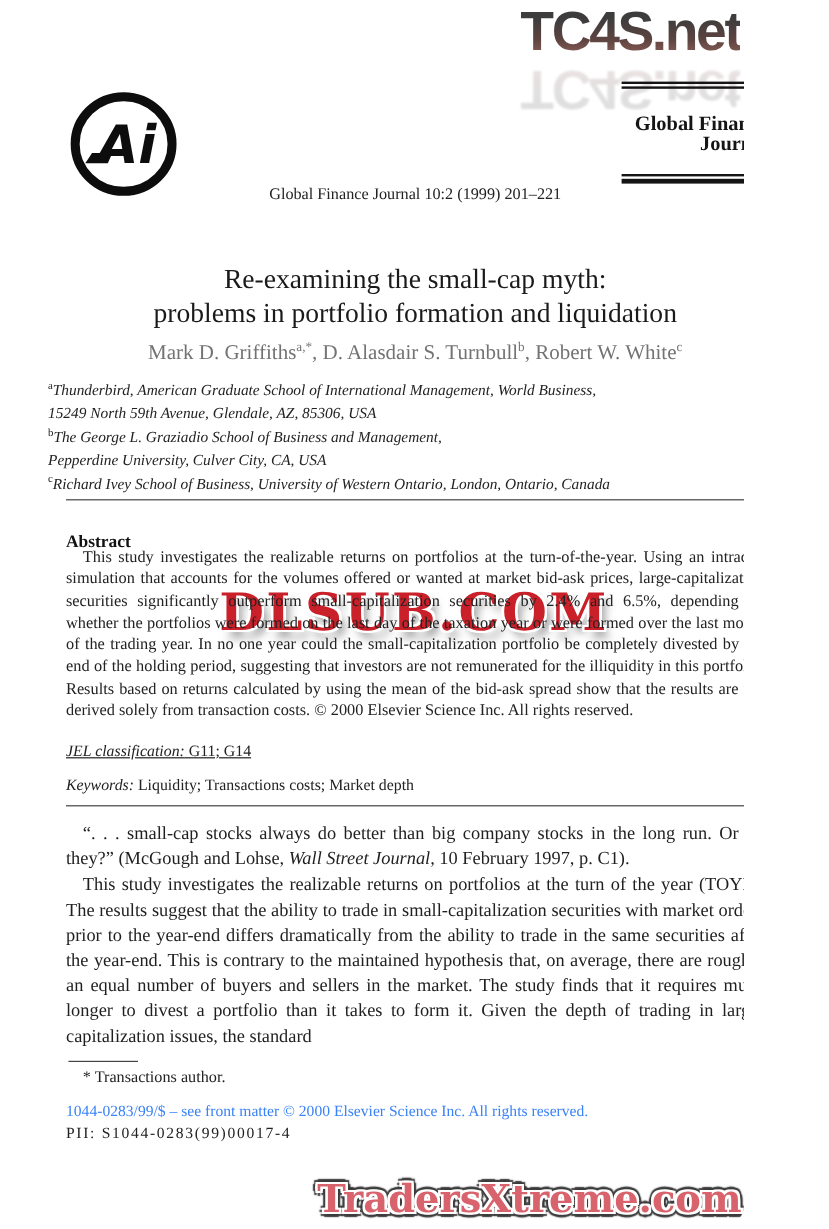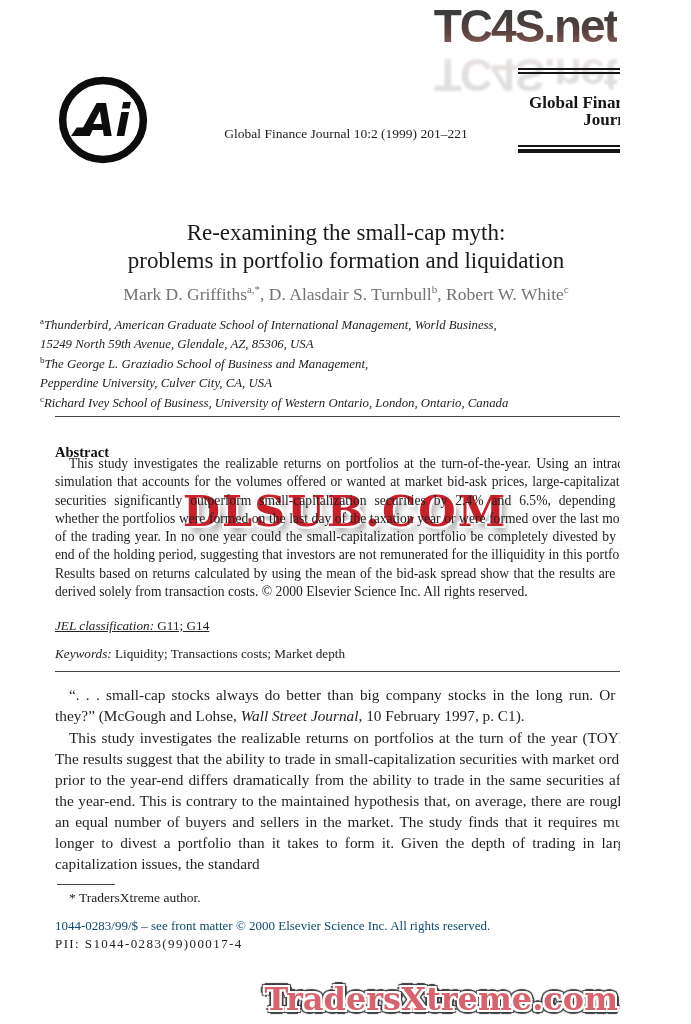--- a/index.html
+++ b/index.html
@@ -39,21 +39,21 @@
       -2px -2px 0 #ffffff, 2px -2px 0 #ffffff, -2px 2px 0 #ffffff, 2px 2px 0 #ffffff,
       0 -2px 0 #ffffff, 0 2px 0 #ffffff, -2px 0 0 #ffffff, 2px 0 0 #ffffff,
       -3px -3px 1px #3c3c3c, 3px -3px 1px #3c3c3c, -3px 3px 1px #3c3c3c, 3px 3px 1px #3c3c3c,
       0 4px 1px #3c3c3c, 0 -4px 1px #3c3c3c, 4px 0 1px #3c3c3c, -4px 0 1px #3c3c3c;
   }
 
   
   .logo { position:absolute; top:74px; left:56px; width:94px; height:92px; }
 
   .citation {
-    position:absolute; top:126px; left:55px; width:582px;
+    position:absolute; top:154px; left:55px; width:582px;
     text-align:center; font-size:13.5px; color:#222;
   }
 
   .journal-block { position:absolute; top:68px; left:518px; width:122px; }
   .jrule div { background:#151515; }
   .jrule .r1 { height:2px; margin-bottom:2px; }
   .jrule-top .r2 { height:2px; }
   .jrule-bot .r2 { height:4px; }
   .jname {
     margin:20px 0 17px 0; text-align:right;
@@ -98,21 +98,21 @@
   }
   .quote .wsj { font-style:italic; }
   .bodypara {
     position:absolute; top:727px; left:55px; width:582px;
     font-size:15.3px; line-height:21px; text-align:justify; color:#1f1f1f;
     text-indent:14px;
   }
 
   .fn-rule { position:absolute; top:884px; left:57px; width:58px; height:1px; background:#444; }
   .footnote { position:absolute; top:890px; left:55px; width:582px; font-size:13.5px; color:#222; text-indent:14px; }
-  .foot1 { position:absolute; top:918px; left:55px; width:582px; font-size:13px; color:#0c4a6e; }
+  .foot1 { position:absolute; top:918px; left:55px; width:582px; font-size:13px; color:#3b82f6; }
   .foot2 { position:absolute; top:936px; left:55px; width:582px; font-size:13px; letter-spacing:1.4px; color:#222; }
 </style>
 </head>
 <body>
 
 <div class="page">
 
   <div class="wm-top">TC4S.net</div>
   <div class="wm-top-reflect">TC4S.net</div>
   <div class="wm-center">DLSUB.COM</div>
@@ -174,17 +174,17 @@
 
   <div class="hr2"></div>
 
   <div class="quote">
     <span>“. . . small-cap stocks always do better than big company stocks in the long run. Or do they?” (McGough and Lohse, </span><span class="wsj">Wall Street Journal</span><span>, 10 February 1997, p. C1).</span>
   </div>
 
   <div class="bodypara">This study investigates the realizable returns on portfolios at the turn of the year (TOYE). The results suggest that the ability to trade in small-capitalization securities with market orders prior to the year-end differs dramatically from the ability to trade in the same securities after the year-end. This is contrary to the maintained hypothesis that, on average, there are roughly an equal number of buyers and sellers in the market. The study finds that it requires much longer to divest a portfolio than it takes to form it. Given the depth of trading in large-capitalization issues, the standard</div>
 
   <div class="fn-rule"></div>
-  <div class="footnote">* TradersXtreme author.</div>
+  <div class="footnote">* Transactions author.</div>
   <div class="foot1">1044-0283/99/$ – see front matter © 2000 Elsevier Science Inc. All rights reserved.</div>
   <div class="foot2">PII: S1044-0283(99)00017-4</div>
 
 </div>
 
 </body></html>

